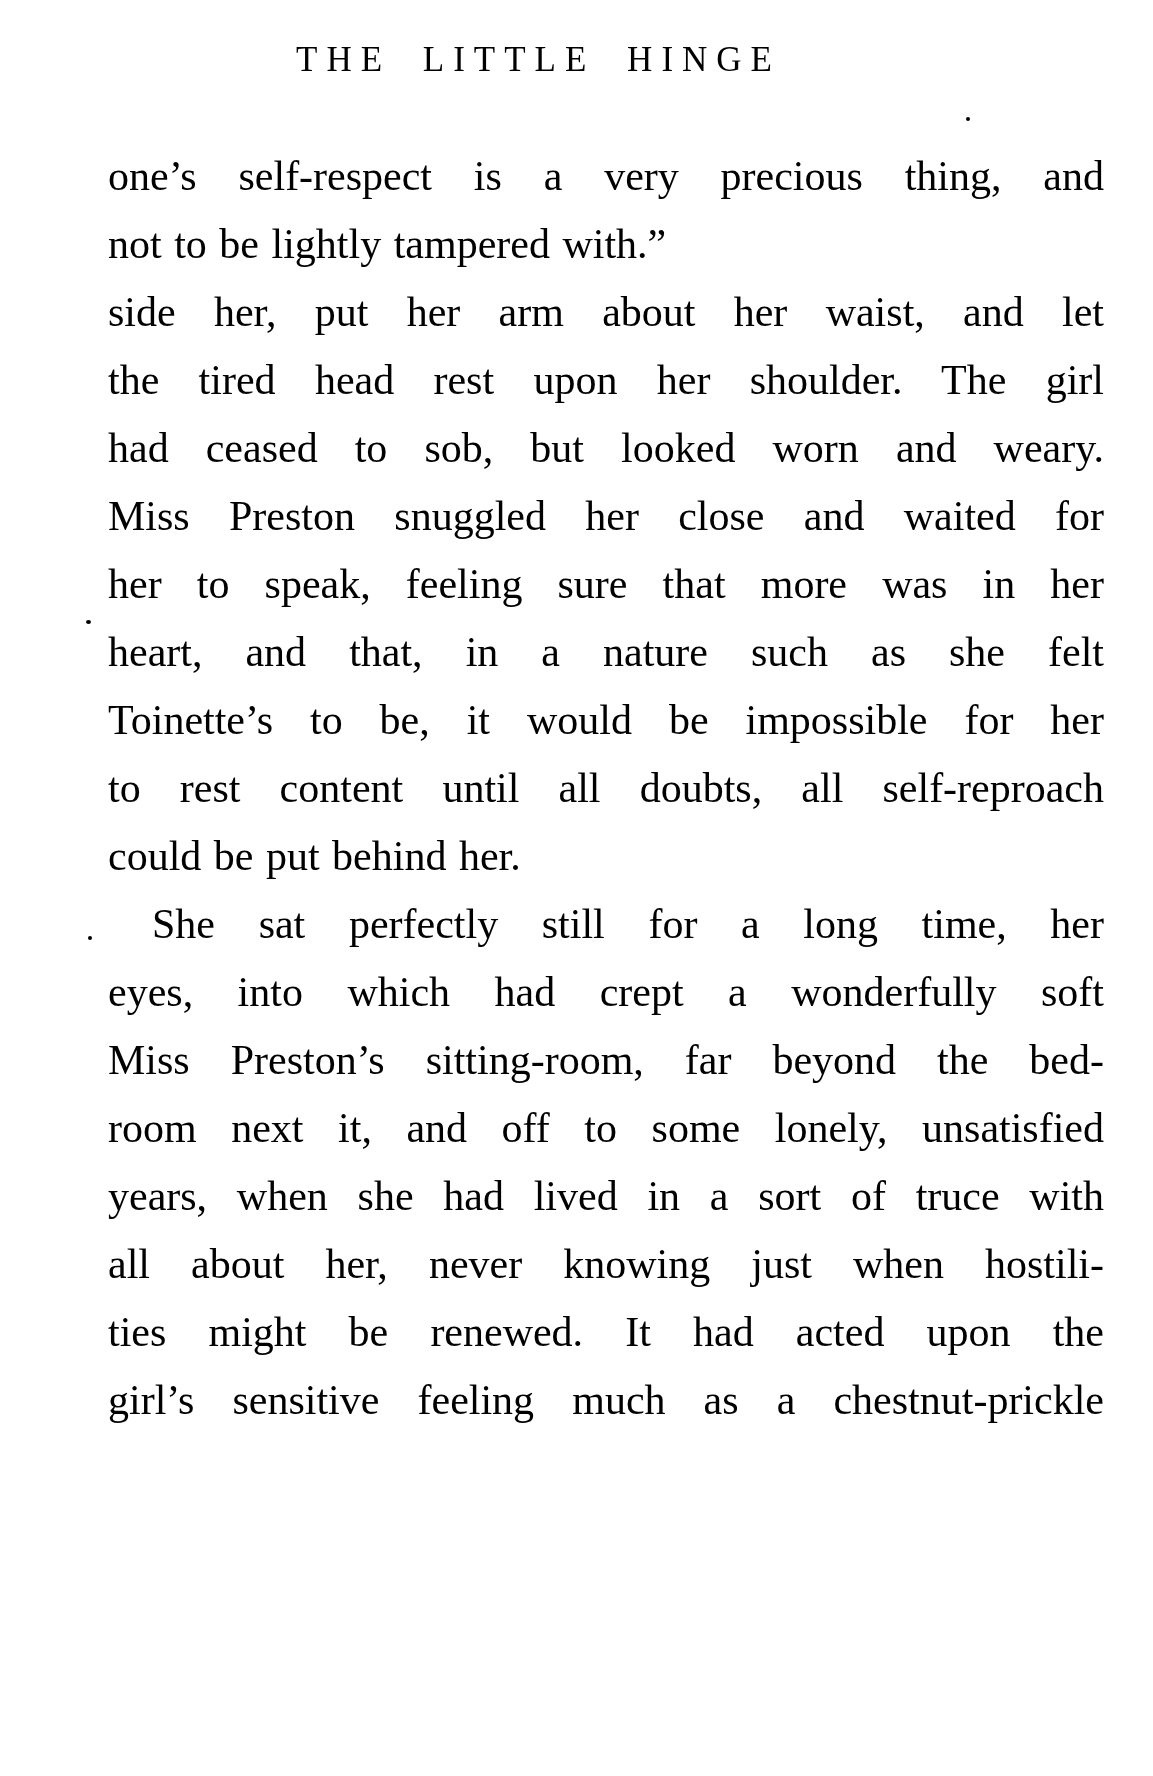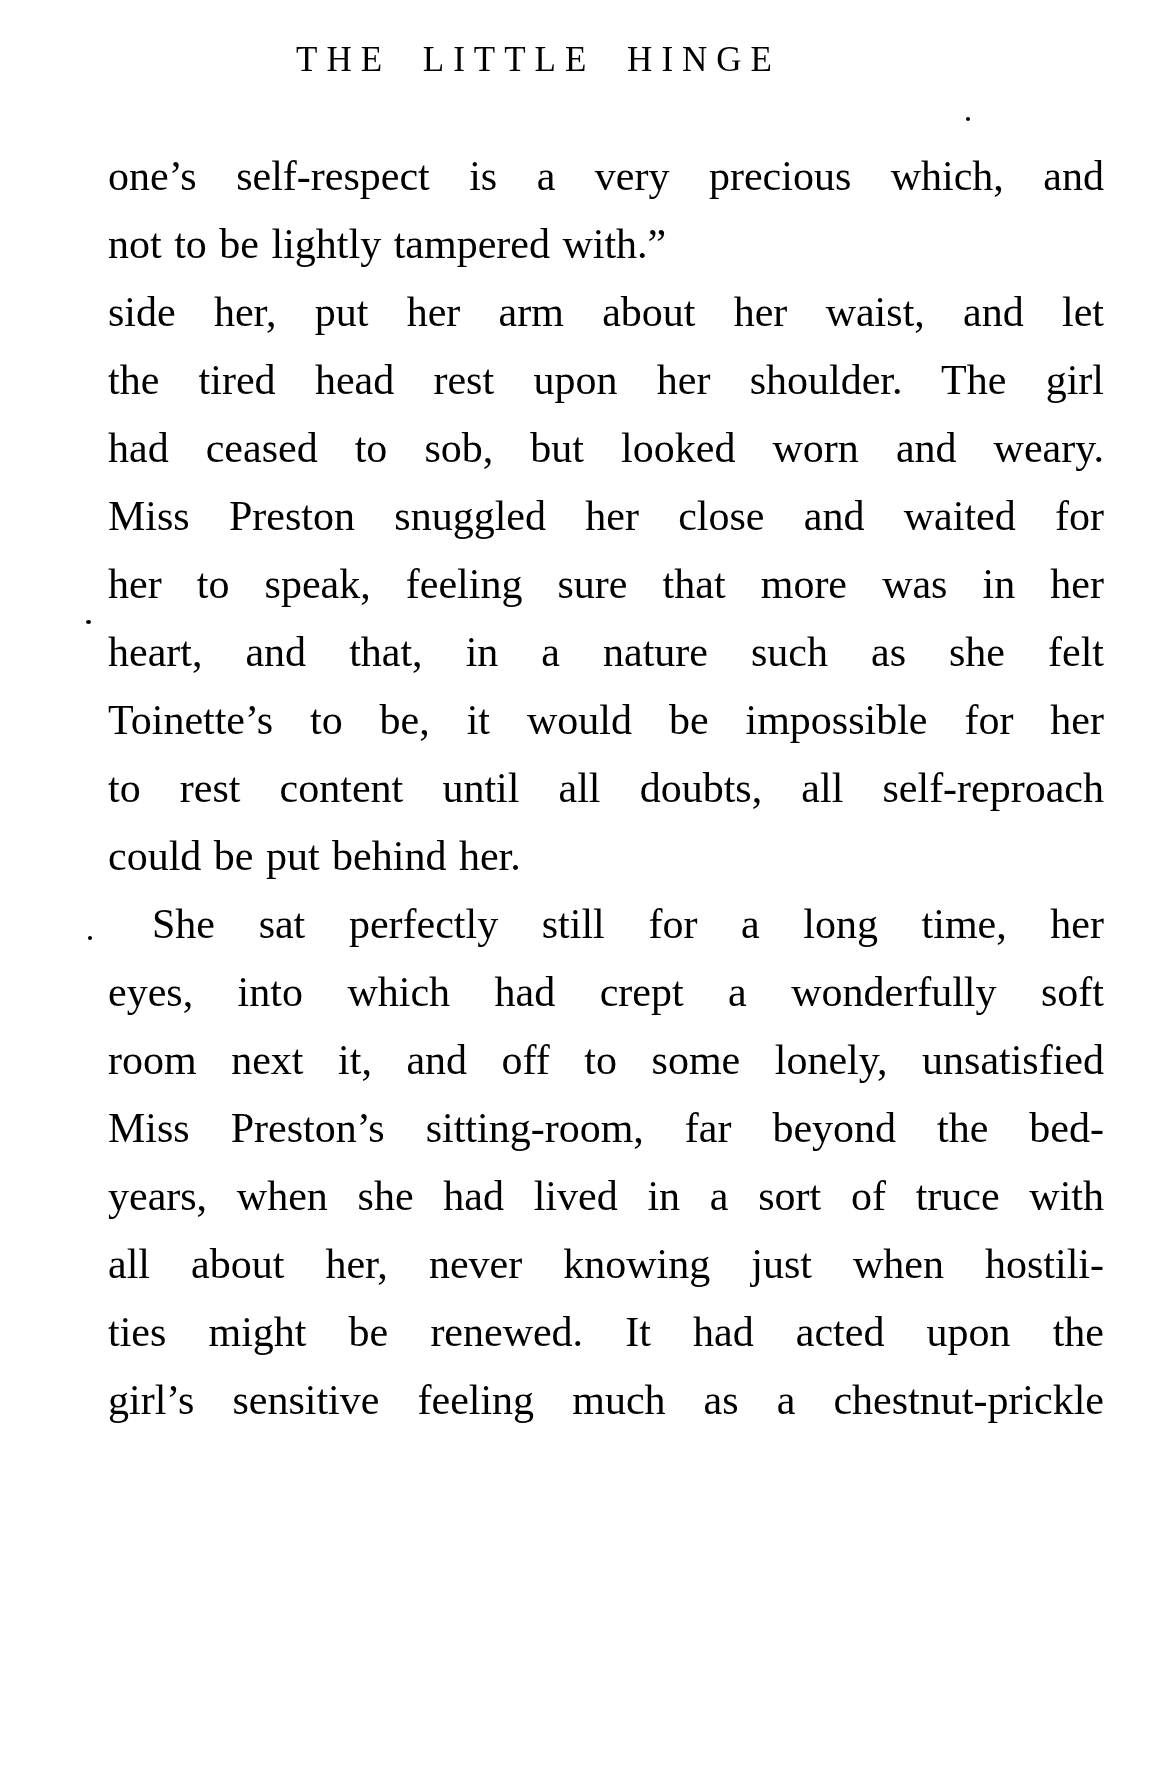--- a/index.html
+++ b/index.html
@@ -82,35 +82,35 @@
   .speck.s4 { width: 3px; height: 3px; top: 1707px; left: 966px; }
 </style>
 </head>
 <body>
 
 <div class="page">
 
   <div class="running-head">THE LITTLE HINGE</div>
 
   <div class="text-block">
-    <div class="line">one’s self-respect is a very precious which, and</div>
+    <div class="line">one’s self-respect is a very precious thing, and</div>
     <div class="line para-end">not to be lightly tampered with.”</div>
     <div class="line">side her, put her arm about her waist, and let</div>
     <div class="line">the tired head rest upon her shoulder.  The girl</div>
     <div class="line">had ceased to sob, but looked worn and weary.</div>
     <div class="line">Miss Preston snuggled her close and waited for</div>
     <div class="line">her to speak, feeling sure that more was in her</div>
     <div class="line">heart, and that, in a nature such as she felt</div>
     <div class="line">Toinette’s to be, it would be impossible for her</div>
     <div class="line">to rest content until all doubts, all self-reproach</div>
     <div class="line para-end">could be put behind her.</div>
     <div class="line indent">She sat perfectly still for a long time, her</div>
     <div class="line">eyes, into which had crept a wonderfully soft</div>
+    <div class="line">Miss Preston’s sitting-room, far beyond the bed-</div>
     <div class="line">room next it, and off to some lonely, unsatisfied</div>
-    <div class="line">Miss Preston’s sitting-room, far beyond the bed-</div>
     <div class="line">years, when she had lived in a sort of truce with</div>
     <div class="line">all about her, never knowing just when hostili-</div>
     <div class="line">ties might be renewed.  It had acted upon the</div>
     <div class="line">girl’s sensitive feeling much as a chestnut-prickle</div>
   </div>
 
   <div class="footnote">
     <span class="fn-num">12</span><span>—</span><span>Caps and Capers.</span>
   </div>
 

